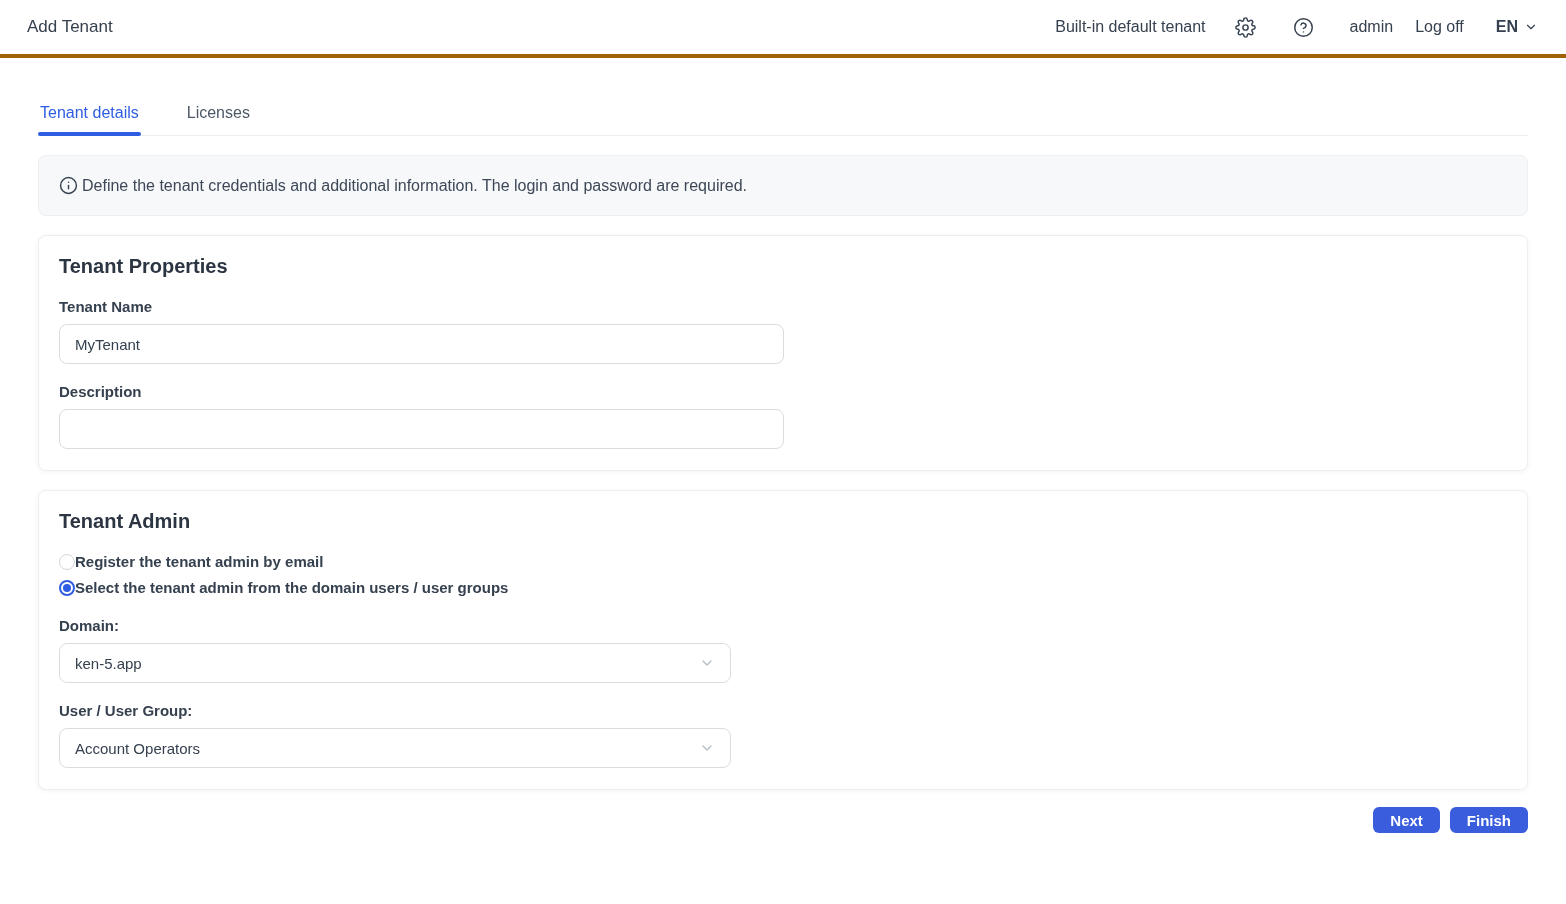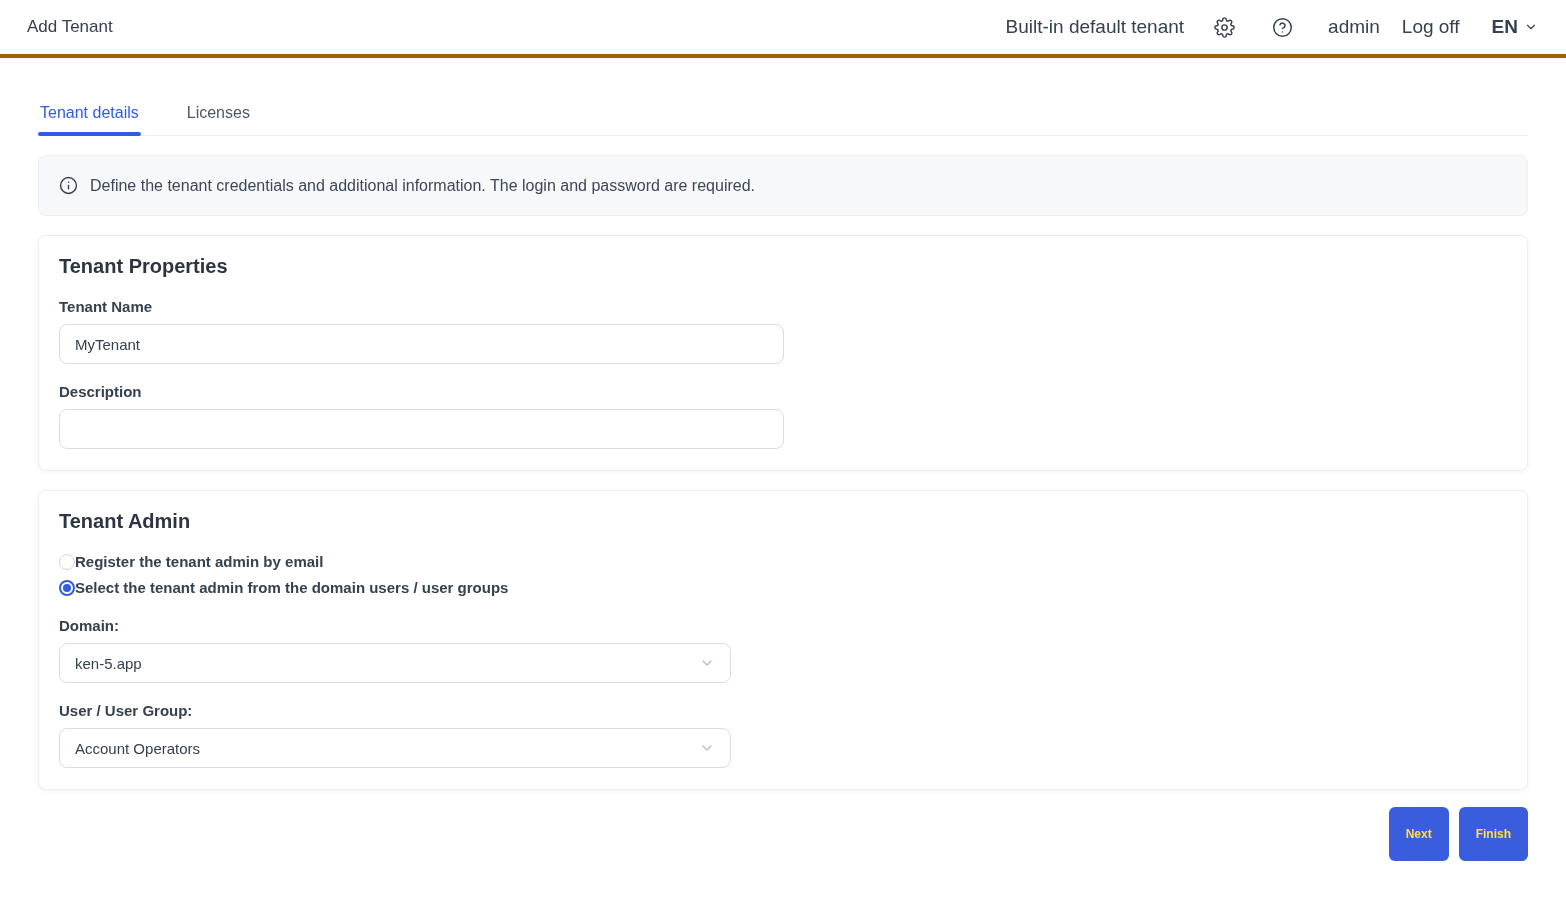--- a/index.html
+++ b/index.html
@@ -19,21 +19,21 @@
     flex: 0 0 58px;
     display: flex;
     align-items: center;
     justify-content: space-between;
     padding: 0 28px 0 27px;
     background: #ffffff;
     border-bottom: 4px solid #a16207;
   }
   .header-title { font-size: 17px; color: #36414f; }
   .header-right { display: flex; align-items: center; gap: 0; }
-  .header-item { font-size: 19px; color: #36414f; cursor: pointer; }
+  .header-item { font-size: 16px; color: #36414f; cursor: pointer; }
   .tenant-context { margin-right: 28px; }
   .icon-btn {
     width: 24px; height: 24px;
     display: inline-flex; align-items: center; justify-content: center;
     color: #36414f; cursor: pointer;
     margin-right: 34px;
   }
   .icon-btn svg { width: 21px; height: 21px; stroke: #36414f; fill: none; stroke-width: 1.7; stroke-linecap: round; stroke-linejoin: round; }
   .user-name { margin-right: 22px; }
   .logoff { margin-right: 32px; }
@@ -65,21 +65,21 @@
     height: 4px;
     border-radius: 3px;
     background: #2f5de2;
   }
 
   
   .info-banner {
     margin-top: 19px;
     display: flex;
     align-items: center;
-    gap: 12px;
+    gap: 4px;
     background: #f6f8f9;
     border: 1px solid #edeff2;
     border-radius: 8px;
     padding: 19px 20px;
     min-height: 61px;
   }
   .info-banner svg { width: 19px; height: 19px; stroke: #36414f; fill: none; stroke-width: 1.8; stroke-linecap: round; flex: 0 0 auto; }
   .info-text { font-size: 16px; color: #3d4757; }
 
   
@@ -150,28 +150,28 @@
 
   
   .actions {
     display: flex;
     justify-content: flex-end;
     gap: 10px;
     margin-top: 17px;
   }
   .btn {
     background: #3a5ddd;
-    color: #fde047;
+    color: #ffffff;
     border: none;
     border-radius: 6px;
     font-family: "Liberation Sans", sans-serif;
-    font-size: 12px;
+    font-size: 15px;
     font-weight: 600;
     padding: 0 17px;
-    height: 54px;
+    height: 26px;
     cursor: pointer;
   }
 </style>
 </head>
 <body>
 
 <div class="app">
 
   <div class="header">
     <div class="header-title">Add Tenant</div>

